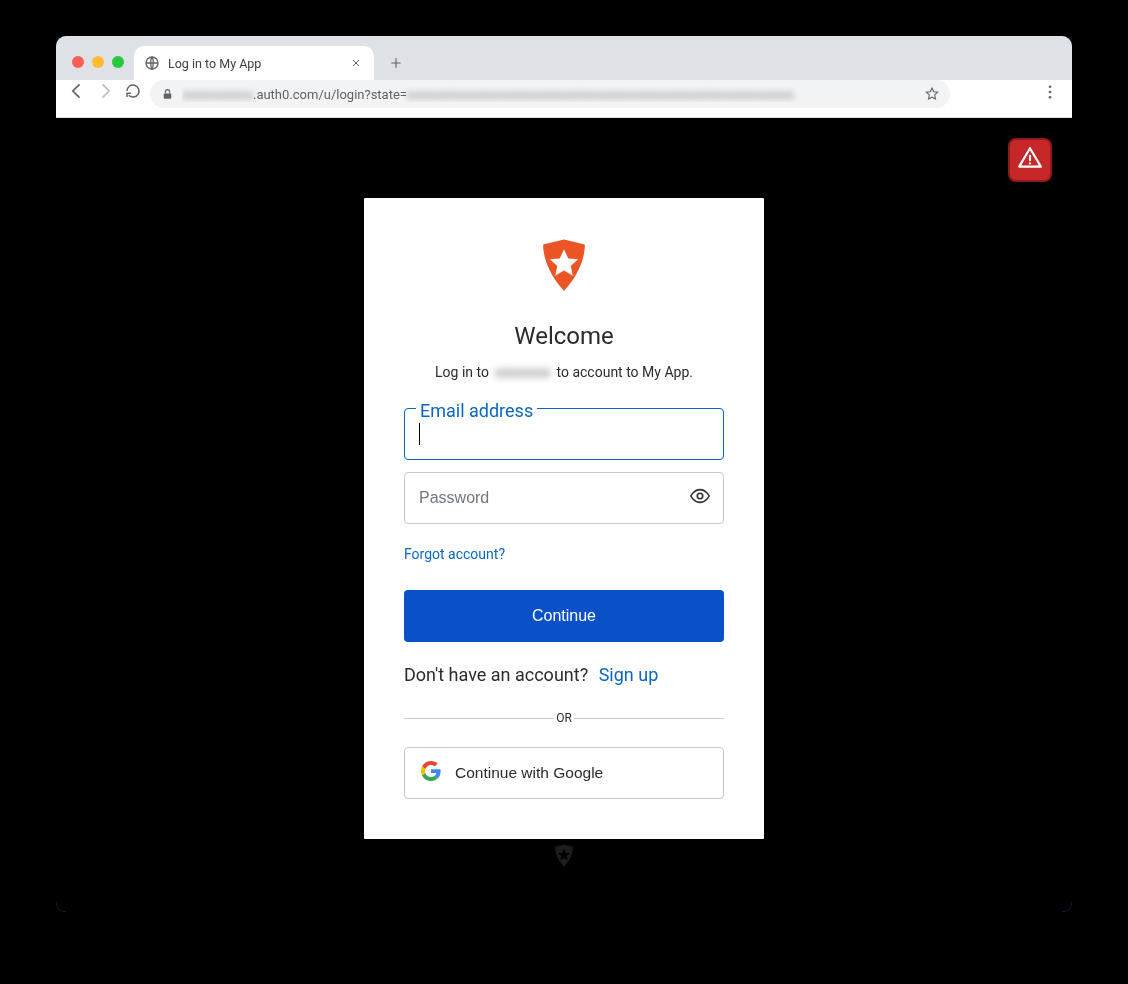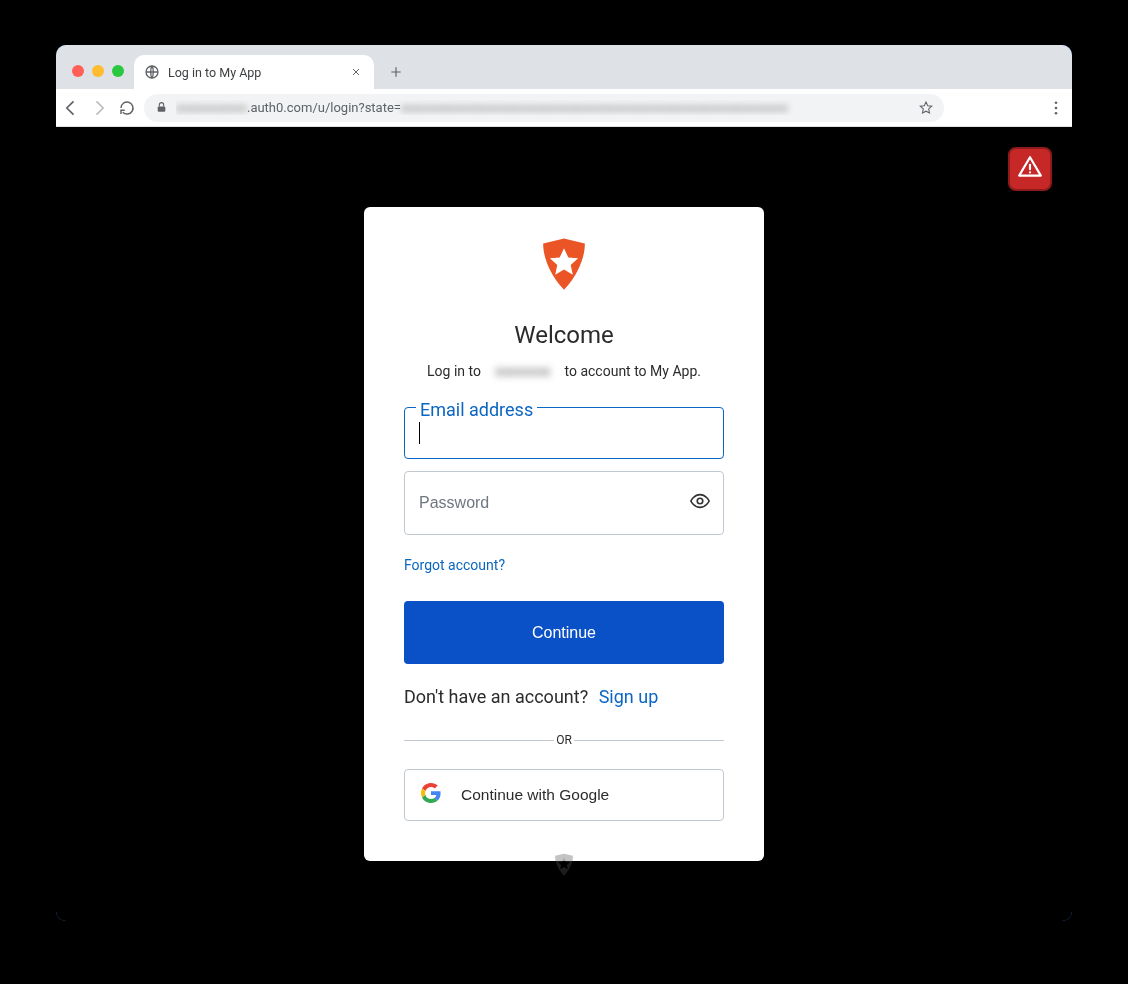--- a/index.html
+++ b/index.html
@@ -1,20 +1,20 @@
 <!DOCTYPE html>
 <html><head>
   <meta charset="utf-8">
   <style>
     * { margin: 0; padding: 0; box-sizing: border-box; }
     html, body { width: 1128px; height: 984px; background: #000; font-family: -apple-system, BlinkMacSystemFont, "Segoe UI", Roboto, Helvetica, Arial, sans-serif; overflow: hidden; }
 
     .browser-window {
       position: absolute;
-      top: 45px;
+      top: 36px;
       left: 56px;
       width: 1016px;
       height: 876px;
       background: #3b82f6;
       border-radius: 10px;
       box-shadow: 0 8px 30px rgba(0,0,0,0.5);
       overflow: hidden;
     }
 
     .tab-strip {
@@ -53,22 +53,21 @@
     .new-tab {
       width: 28px; height: 28px; display: flex; align-items: center; justify-content: center;
       margin: 0 0 3px 8px; color: #3c4043; font-size: 18px; font-weight: 300;
     }
 
     .toolbar {
       height: 38px;
       background: #fff;
       border-bottom: 1px solid #e0e0e0;
       display: flex;
-      align-items: center;
-      padding: 0 4px;
+      padding: 0 10px;
       gap: 6px;
     }
     .nav-btn { width: 22px; height: 22px; display: flex; align-items: center; justify-content: center; color: #5f6368; }
     .nav-btn.disabled { color: #bdbdbd; }
     .omnibox {
       flex: 1;
       height: 28px;
       background: #f1f3f4;
       border-radius: 14px;
       display: flex;
@@ -106,30 +105,30 @@
       box-shadow: 0 2px 6px rgba(0,0,0,0.4);
     }
 
     .login-card {
       position: absolute;
       top: 80px;
       left: 50%;
       transform: translateX(-50%);
       width: 400px;
       background: #fff;
-      border-radius: 6px;
-      padding: 30px 40px 40px 40px;
+      border-radius: 1px;
+      padding: 40px 40px 40px 40px;
       box-shadow: 0 10px 40px rgba(0,0,0,0.3);
     }
 
     .logo-wrap { display: flex; justify-content: center; margin-bottom: 24px; }
     .auth0-logo { width: 52px; height: 56px; }
 
     .welcome { font-size: 24px; font-weight: 400; color: #2b2b2b; text-align: center; margin-bottom: 14px; }
-    .subtitle { font-size: 14px; color: #2b2b2b; text-align: center; margin-bottom: 28px; display: flex; justify-content: center; gap: 12px; align-items: center; flex-wrap: wrap; }
+    .subtitle { font-size: 14px; color: #2b2b2b; text-align: center; margin-bottom: 28px; display: flex; justify-content: center; gap: 4px; align-items: center; flex-wrap: wrap; }
     .subtitle .blur2 { filter: blur(3.5px); color: #666; padding: 0 2px; }
 
     .field-wrap { position: relative; margin-bottom: 12px; }
     .floating-label {
       position: absolute;
       top: -8px;
       left: 12px;
       background: #fff;
       padding: 0 4px;
       font-size: 18px;
@@ -151,21 +150,21 @@
       width: 1px;
       height: 22px;
       background: #000;
       animation: blink 1s step-end infinite;
     }
     @keyframes blink { 50% { opacity: 0; } }
 
     .pw-wrap { position: relative; margin-bottom: 20px; }
     .pw-input {
       width: 100%;
-      height: 64px;
+      height: 52px;
       border: 1px solid #c2c8d0;
       border-radius: 4px;
       padding: 0 44px 0 14px;
       font-size: 16px;
       outline: none;
     }
     .pw-input::placeholder { color: #6f7780; }
     .eye-btn {
       position: absolute;
       right: 10px;
@@ -177,21 +176,21 @@
       align-items: center;
       justify-content: center;
       color: #444;
       cursor: pointer;
     }
 
     .forgot { font-size: 14px; color: #0a66c2; text-decoration: none; display: inline-block; margin-bottom: 28px; }
 
     .continue-btn {
       width: 100%;
-      height: 63px;
+      height: 52px;
       background: #0a50c7;
       color: #fff;
       font-size: 16px;
       border: none;
       border-radius: 4px;
       cursor: pointer;
       margin-bottom: 22px;
     }
 
     .signup-row { font-size: 18px; color: #2b2b2b; margin-bottom: 26px; }
@@ -203,21 +202,21 @@
 
     .google-btn {
       width: 100%;
       height: 52px;
       background: #fff;
       border: 1px solid #c2c8d0;
       border-radius: 4px;
       display: flex;
       align-items: center;
       padding: 0 16px;
-      gap: 20px;
+      gap: 14px;
       cursor: pointer;
       font-size: 15.5px;
       color: #2b2b2b;
     }
     .google-icon { width: 20px; height: 20px; }
 
     .footer-logo {
       position: absolute;
       left: 50%;
       transform: translateX(-50%);

